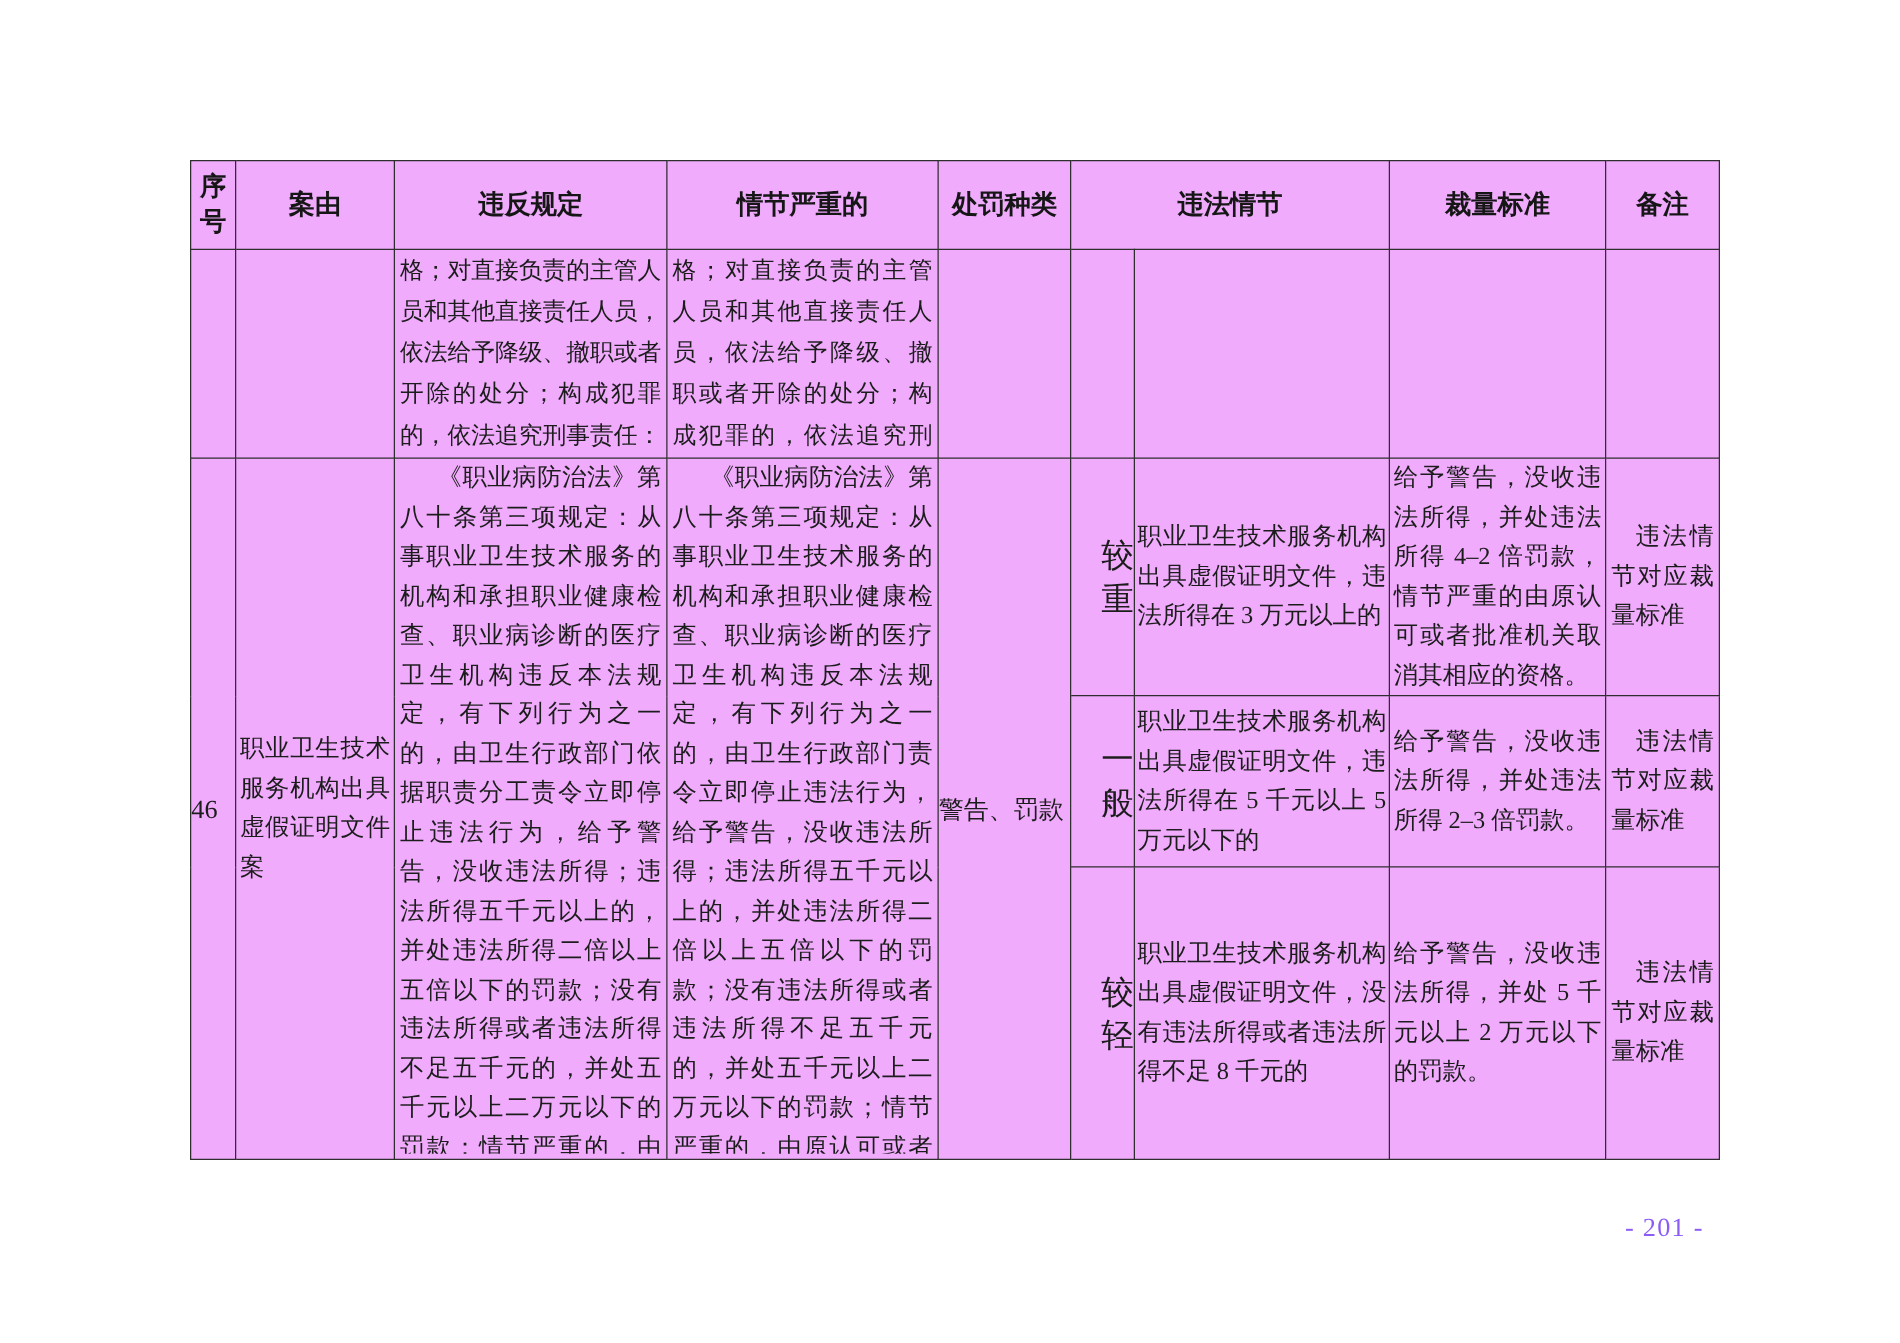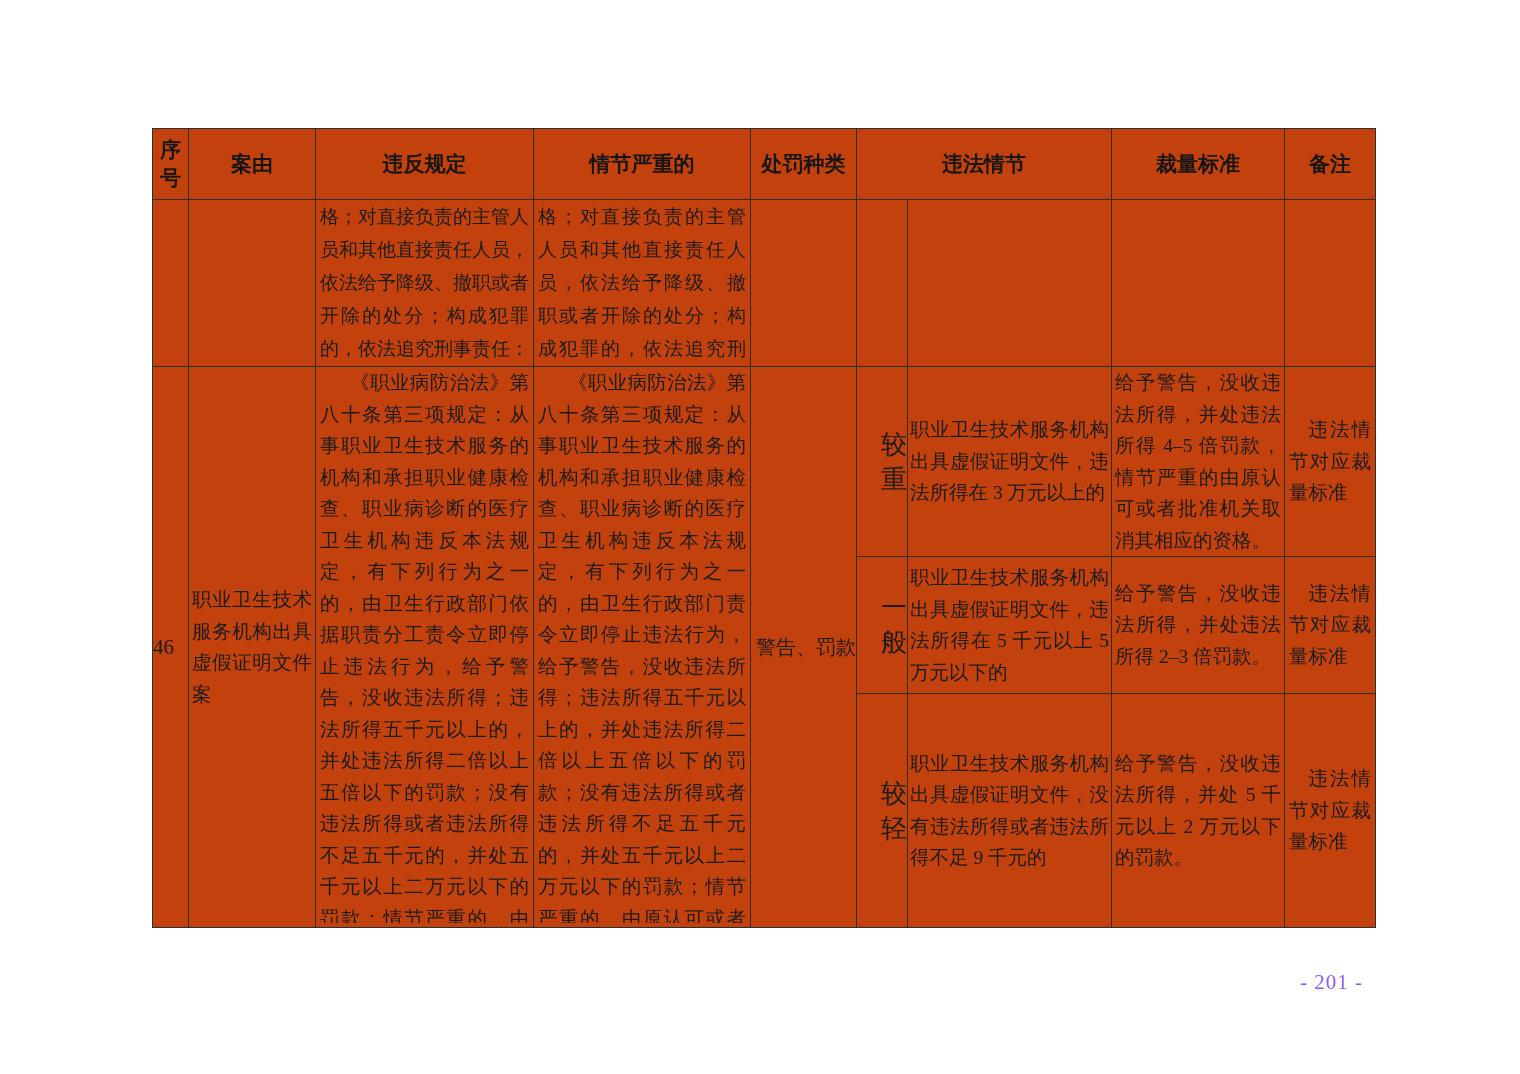--- a/index.html
+++ b/index.html
@@ -5,21 +5,21 @@
   * { margin:0; padding:0; box-sizing:border-box; }
   html,body { background:#ffffff; }
   body {
     width:1520px; height:1074px; position:relative;
     font-family:"Liberation Serif","DejaVu Serif",serif;
     color:#1c1c1c;
   }
   .sheet { position:absolute; left:152px; top:128px; }
   table.penalty {
     border-collapse:collapse; table-layout:fixed; width:1223px;
-    background:#c2410c;
+    background:#f0abfc;
     padding-left:20px;
   }
   td,th {
     border:1px solid #2e2e2e;
     vertical-align:middle;
     font-weight:normal;
     padding:0;
   }
   
   tr.head { height:71px; }
@@ -40,21 +40,21 @@
   .clip-cont { height:163px; padding-top:1px; }
   .cont-text { font-size:19px; line-height:33px; }
   .law-text  { text-indent:30px; }
   .padded { padding:0 4px; }
   tr.cont { height:167px;margin-top:16px; }
   tr.sub1 { height:188px; }
   tr.sub2 { height:137px; }
   tr.sub3 { height:234px; }
   td.index-cell { text-align:left; font-size:21px; }
   td.cause-cell { }
-  td.ptype-cell { text-align:right; font-size:20px; white-space:nowrap; }
+  td.ptype-cell { text-align:left; font-size:20px; white-space:nowrap; }
   td.level-cell { text-align:right; font-size:26px; }
   .remark-text { text-indent:1em; padding:0 4px; }
   .pageno {
     position:absolute; left:1300px; top:970px;
     font-size:21px; color:#8b5cf6; letter-spacing:1px;
   }
 </style>
 </head>
 <body>
 
@@ -110,21 +110,21 @@
       </td>
       <td rowspan="3" class="toptd">
         <div class="clip clip-tall jtext law-text padded">《职业病防治法》第八十条第三项规定：从事职业卫生技术服务的机构和承担职业健康检查、职业病诊断的医疗卫生机构违反本法规定，有下列行为之一的，由卫生行政部门责令立即停止违法行为，给予警告，没收违法所得；违法所得五千元以上的，并处违法所得二倍以上五倍以下的罚款；没有违法所得或者违法所得不足五千元的，并处五千元以上二万元以下的罚款；情节严重的，由原认可或者批准机关取消其相应的资格；对直</div>
       </td>
       <td rowspan="3" class="ptype-cell">警告、罚款</td>
       <td class="level-cell">较重</td>
       <td>
         <div class="jtext" style="padding:0 2px">职业卫生技术服务机构出具虚假证明文件，违法所得在 3 万元以上的</div>
       </td>
       <td>
-        <div class="jtext">给予警告，没收违法所得，并处违法所得 4–5 倍罚款，情节严重的由原认可或者批准机关取消其相应的资格。</div>
+        <div class="jtext">给予警告，没收违法所得，并处违法所得 4–2 倍罚款，情节严重的由原认可或者批准机关取消其相应的资格。</div>
       </td>
       <td>
         <div class="jtext remark-text">违法情节对应裁量标准</div>
       </td>
     </tr>
 
     <tr class="sub2">
       <td class="level-cell">一般</td>
       <td>
         <div class="jtext" style="padding:0 2px">职业卫生技术服务机构出具虚假证明文件，违法所得在 5 千元以上 5 万元以下的</div>
@@ -133,21 +133,21 @@
         <div class="jtext">给予警告，没收违法所得，并处违法所得 2–3 倍罚款。</div>
       </td>
       <td>
         <div class="jtext remark-text">违法情节对应裁量标准</div>
       </td>
     </tr>
 
     <tr class="sub3">
       <td class="level-cell">较轻</td>
       <td>
-        <div class="jtext" style="padding:0 2px">职业卫生技术服务机构出具虚假证明文件，没有违法所得或者违法所得不足 9 千元的</div>
+        <div class="jtext" style="padding:0 2px">职业卫生技术服务机构出具虚假证明文件，没有违法所得或者违法所得不足 8 千元的</div>
       </td>
       <td>
         <div class="jtext">给予警告，没收违法所得，并处 5 千元以上 2 万元以下的罚款。</div>
       </td>
       <td>
         <div class="jtext remark-text">违法情节对应裁量标准</div>
       </td>
     </tr>
   </tbody>
     </table>

